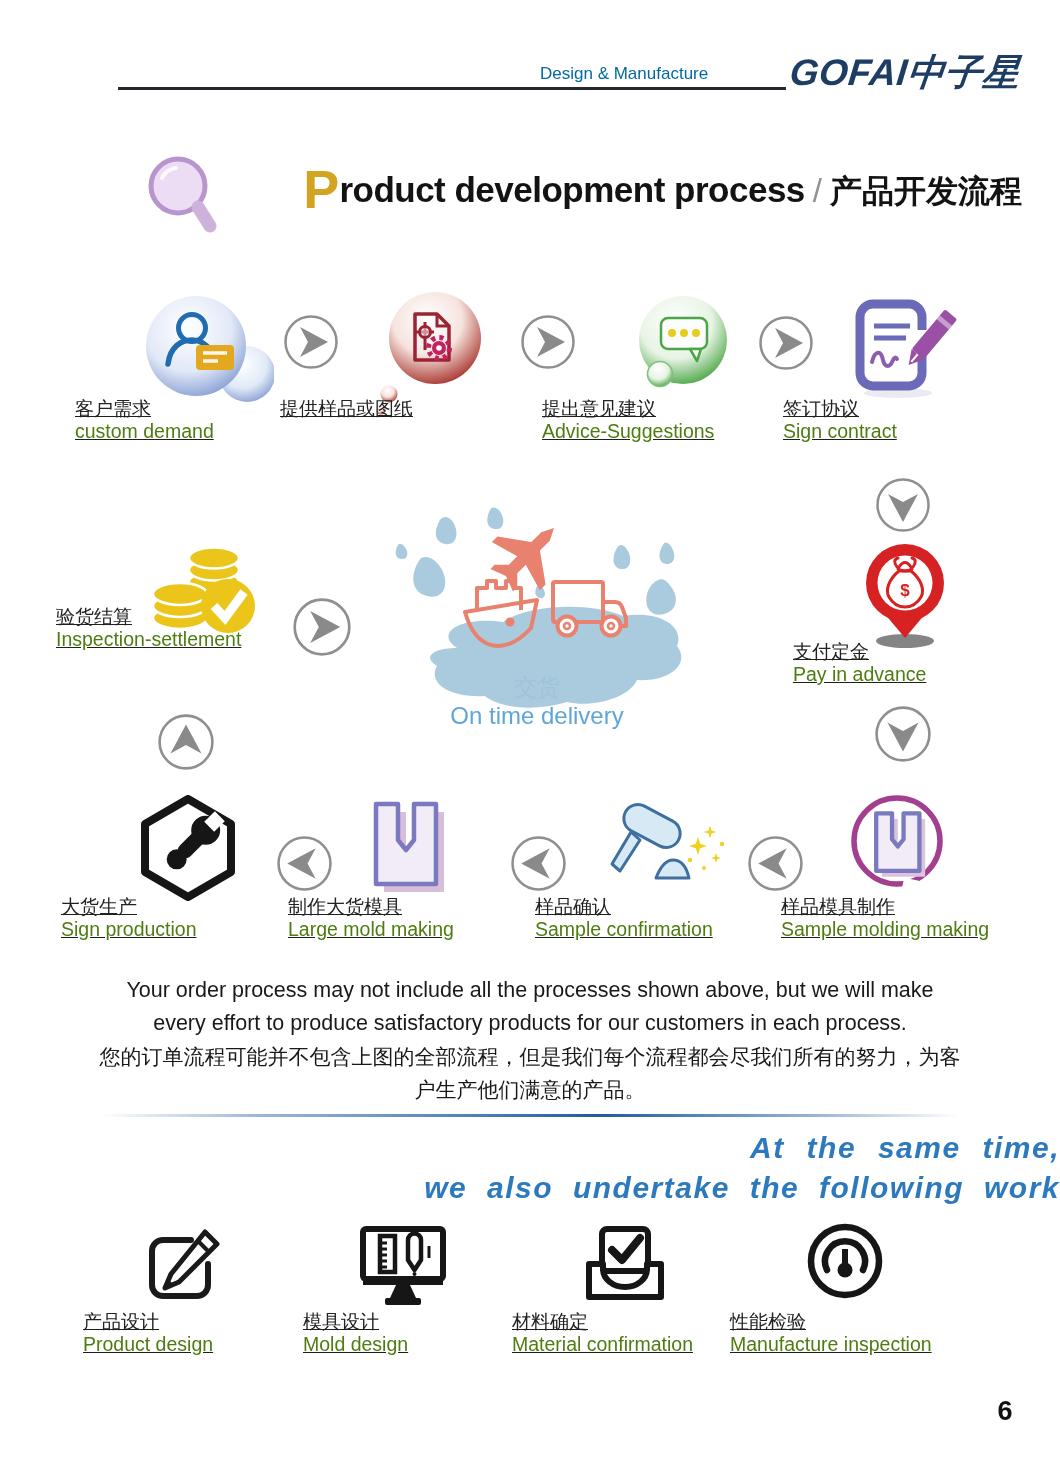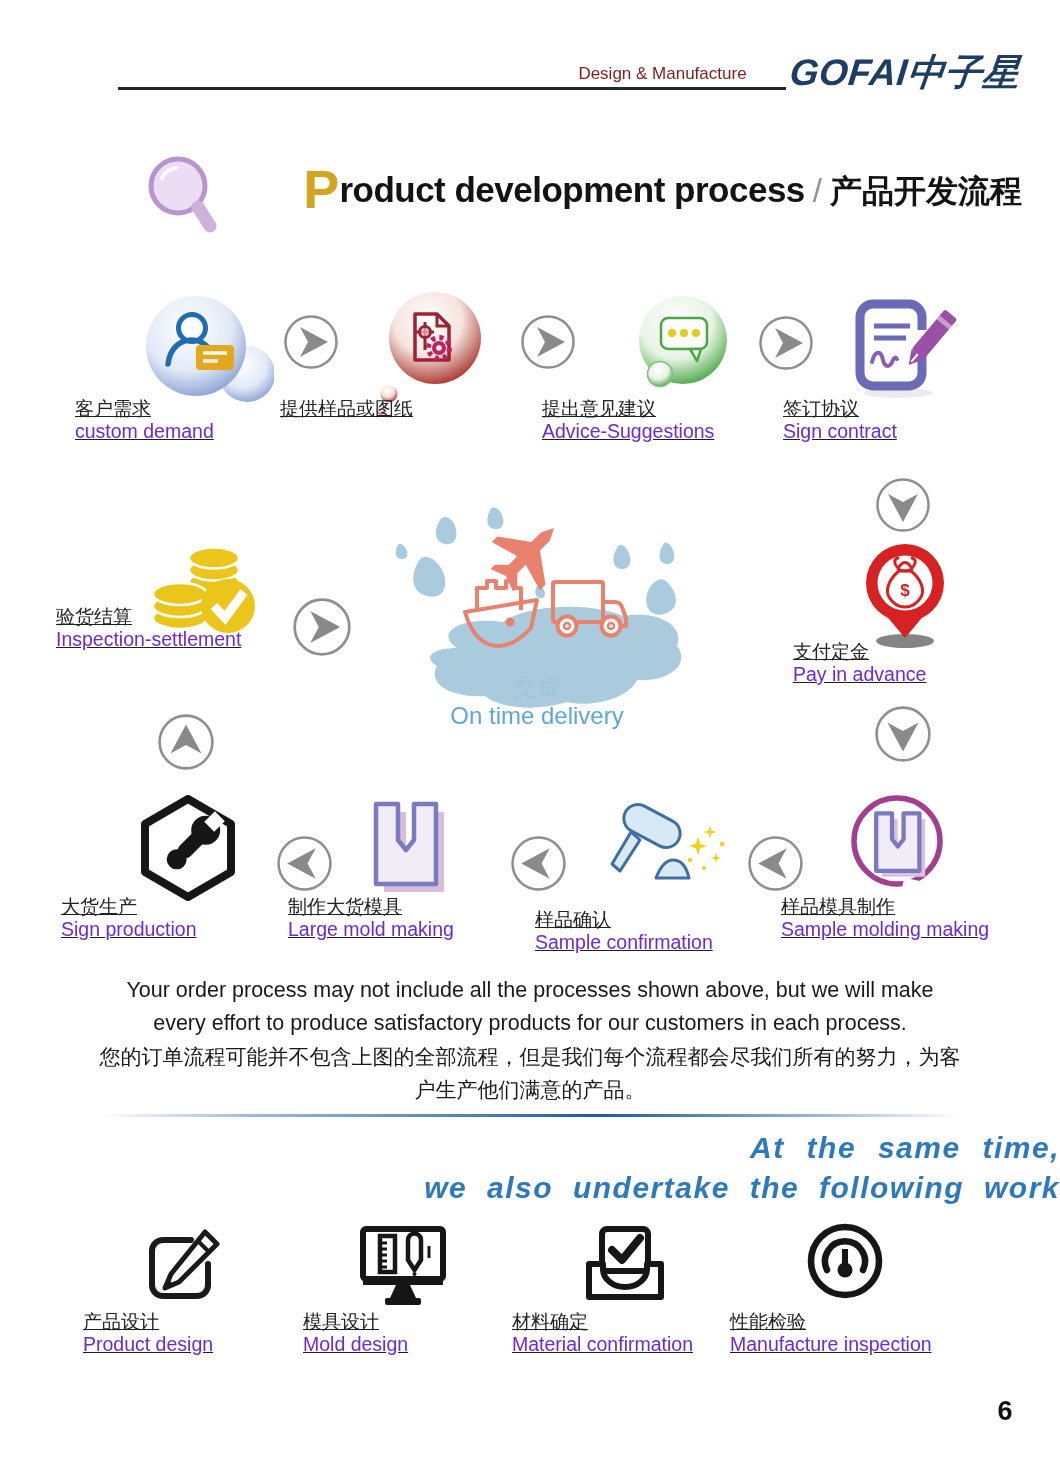--- a/index.html
+++ b/index.html
@@ -1,33 +1,33 @@
 <!DOCTYPE html>
 <html><head>
 <meta charset="utf-8">
 <style>
   html,body{margin:0;padding:0;background:#ffffff;}
   #page{position:relative;width:1060px;height:1479px;background:#ffffff;overflow:hidden;
         font-family:"Liberation Sans",sans-serif;color:#1f1f1f;}
   
   .top-line{position:absolute;left:118px;top:87px;width:668px;height:3px;background:#25282c;}
-  .tagline{position:absolute;left:540px;top:64px;width:245px;text-align:center;
-           font-size:17px;color:#7f1d1d;}
+  .tagline{position:absolute;left:540px;top:64px;width:245px;text-align:left;
+           font-size:17px;color:#0369a1;}
   .brand{position:absolute;left:790px;top:48px;width:266px;font-size:37px;font-weight:bold;
          font-style:italic;color:#1e3d62;letter-spacing:0.5px;transform:skewX(-6deg);white-space:nowrap;}
   
   .title-wrap{position:absolute;left:222px;top:158px;width:800px;height:72px;white-space:nowrap;text-align:right;}
   .title-initial{font-size:54px;font-weight:bold;color:#d3a422;vertical-align:-6px;}
   .title-rest{font-size:35px;font-weight:bold;color:#131313;letter-spacing:-0.5px;}
   .title-sep{font-size:33px;font-weight:400;color:#8f9296;margin:0 8px;}
   .title-zh{font-size:32px;font-weight:bold;color:#131313;}
   
   .node-label{position:absolute;text-align:left;text-decoration:underline;}
   .node-label .zh{font-size:19px;line-height:23px;color:#222;}
-  .node-label .en{font-size:19.5px;line-height:23px;color:#6d28d9;}
+  .node-label .en{font-size:19.5px;line-height:23px;color:#4d7c0f;}
   
   .delivery-cap{position:absolute;left:387px;top:674px;width:300px;text-align:center;z-index:3;}
   .delivery-cap .zh{font-size:23px;line-height:27px;color:#9fc3d8;}
   .delivery-cap .en{font-size:24px;line-height:30px;color:#5fa6d8;}
   
   .arrow{position:absolute;}
   .arrow svg{display:block;}
   .rot-left svg{transform:scaleX(-1);}
   .rot-up svg{transform:rotate(-90deg);}
   .rot-down svg{transform:rotate(90deg);}
@@ -348,21 +348,21 @@
   </div>
 
   <div class="node-label" style="left:61px;top:895px;width:240px;">
     <div class="zh">大货生产</div>
     <div class="en">Sign production</div>
   </div>
   <div class="node-label" style="left:288px;top:895px;width:240px;">
     <div class="zh">制作大货模具</div>
     <div class="en">Large mold making</div>
   </div>
-  <div class="node-label" style="left:535px;top:895px;width:240px;margin-top:13px;">
+  <div class="node-label" style="left:535px;top:895px;width:240px;">
     <div class="zh">样品确认</div>
     <div class="en">Sample confirmation</div>
   </div>
   <div class="node-label" style="left:781px;top:895px;width:248px;">
     <div class="zh">样品模具制作</div>
     <div class="en">Sample molding making</div>
   </div>
 
   <div class="note">
     <div class="en">Your order process may not include all the processes shown above, but we will make</div>

